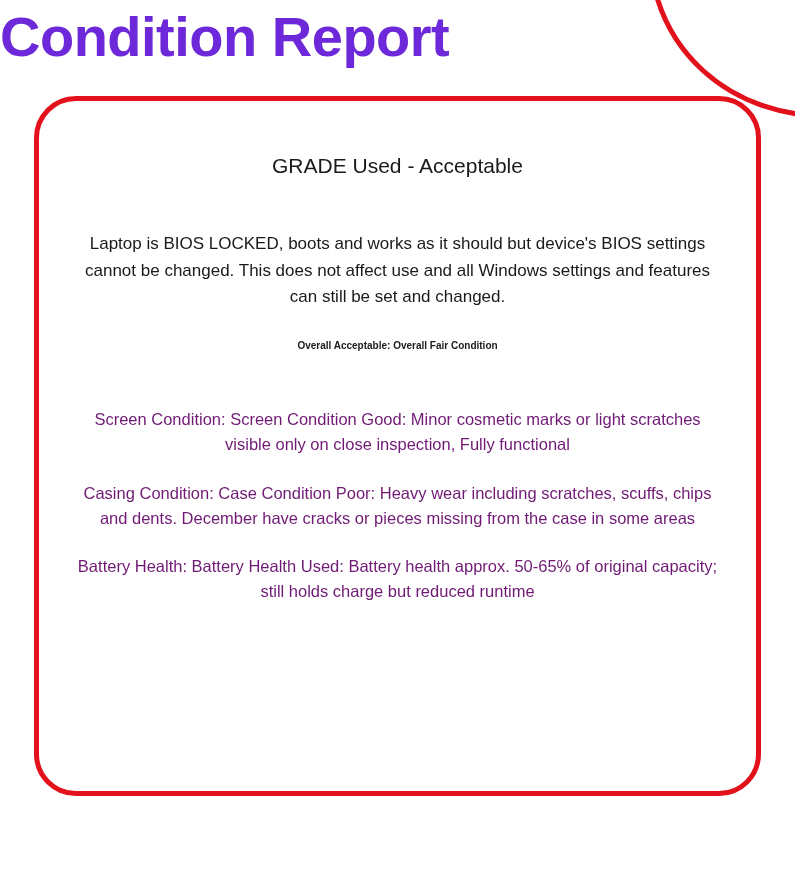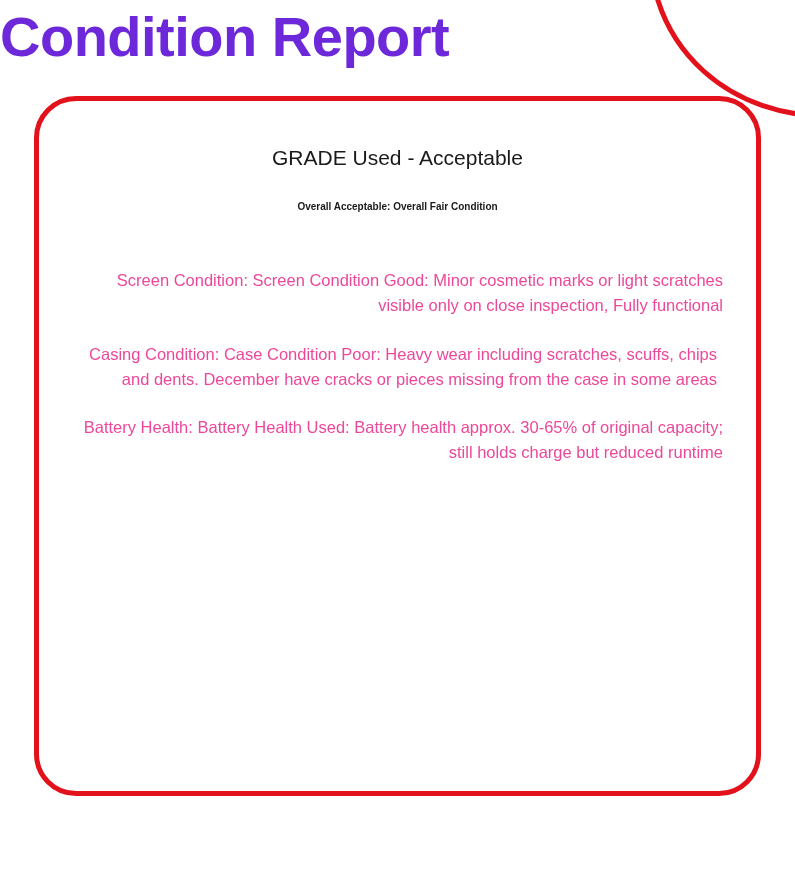--- a/index.html
+++ b/index.html
@@ -60,21 +60,21 @@
   }
 
   
   .content {
     position: absolute;
     left: 34px;
     top: 96px;
     width: 727px;
     height: 524px;
     box-sizing: border-box;
-    padding: 4px 38px;
+    padding: 12px 38px;
   }
 
   .grade {
     margin-top: 44px;
     text-align: center;
     font-size: 21px;
     color: #1a1a1a;
     line-height: 1.3;
   }
 
@@ -90,24 +90,24 @@
   .overall {
     margin-top: 30px;
     text-align: center;
     font-size: 10px;
     font-weight: bold;
     color: #1a1a1a;
   }
 
   .section {
     margin-top: 22px;
-    text-align: right;
+    text-align: center;
     font-size: 16.5px;
     line-height: 1.5;
-    color: #ec4899;
+    color: #701a75;
   }
 
   .section.first { margin-top: 56px; }
   .section.tight { margin-top: 4px; }
   .section.gap   { margin-top: 24px; }
 
   .pad-wide { padding: 0 6px; }
 </style>
 </head>
 <body>
@@ -119,24 +119,25 @@
   <svg class="swoosh" viewBox="0 0 210 210">
     <path d="M55 0 C 70 60, 120 115, 205 125" fill="none" stroke="#e2111b" stroke-width="5"></path>
   </svg>
 
   <div class="frame"></div>
 
   <div class="content">
 
     <div class="grade">GRADE Used - Acceptable</div>
 
+    <div class="bios">Laptop is BIOS LOCKED, boots and works as it should but device's BIOS settings cannot be changed. This does not affect use and all Windows settings and features can still be set and changed.</div>
 
     <div class="overall">Overall Acceptable: Overall Fair Condition</div>
 
     <div class="section first">Screen Condition: Screen Condition Good: Minor cosmetic marks or light scratches visible only on close inspection, Fully functional</div>
 
     <div class="section gap pad-wide">Casing Condition: Case Condition Poor: Heavy wear including scratches, scuffs, chips and dents. December have cracks or pieces missing from the case in some areas</div>
 
 
-    <div class="section gap">Battery Health: Battery Health Used: Battery health approx. 30-65% of original capacity; still holds charge but reduced runtime</div>
+    <div class="section gap">Battery Health: Battery Health Used: Battery health approx. 50-65% of original capacity; still holds charge but reduced runtime</div>
 
   </div>
 </div>
 
 </body></html>

